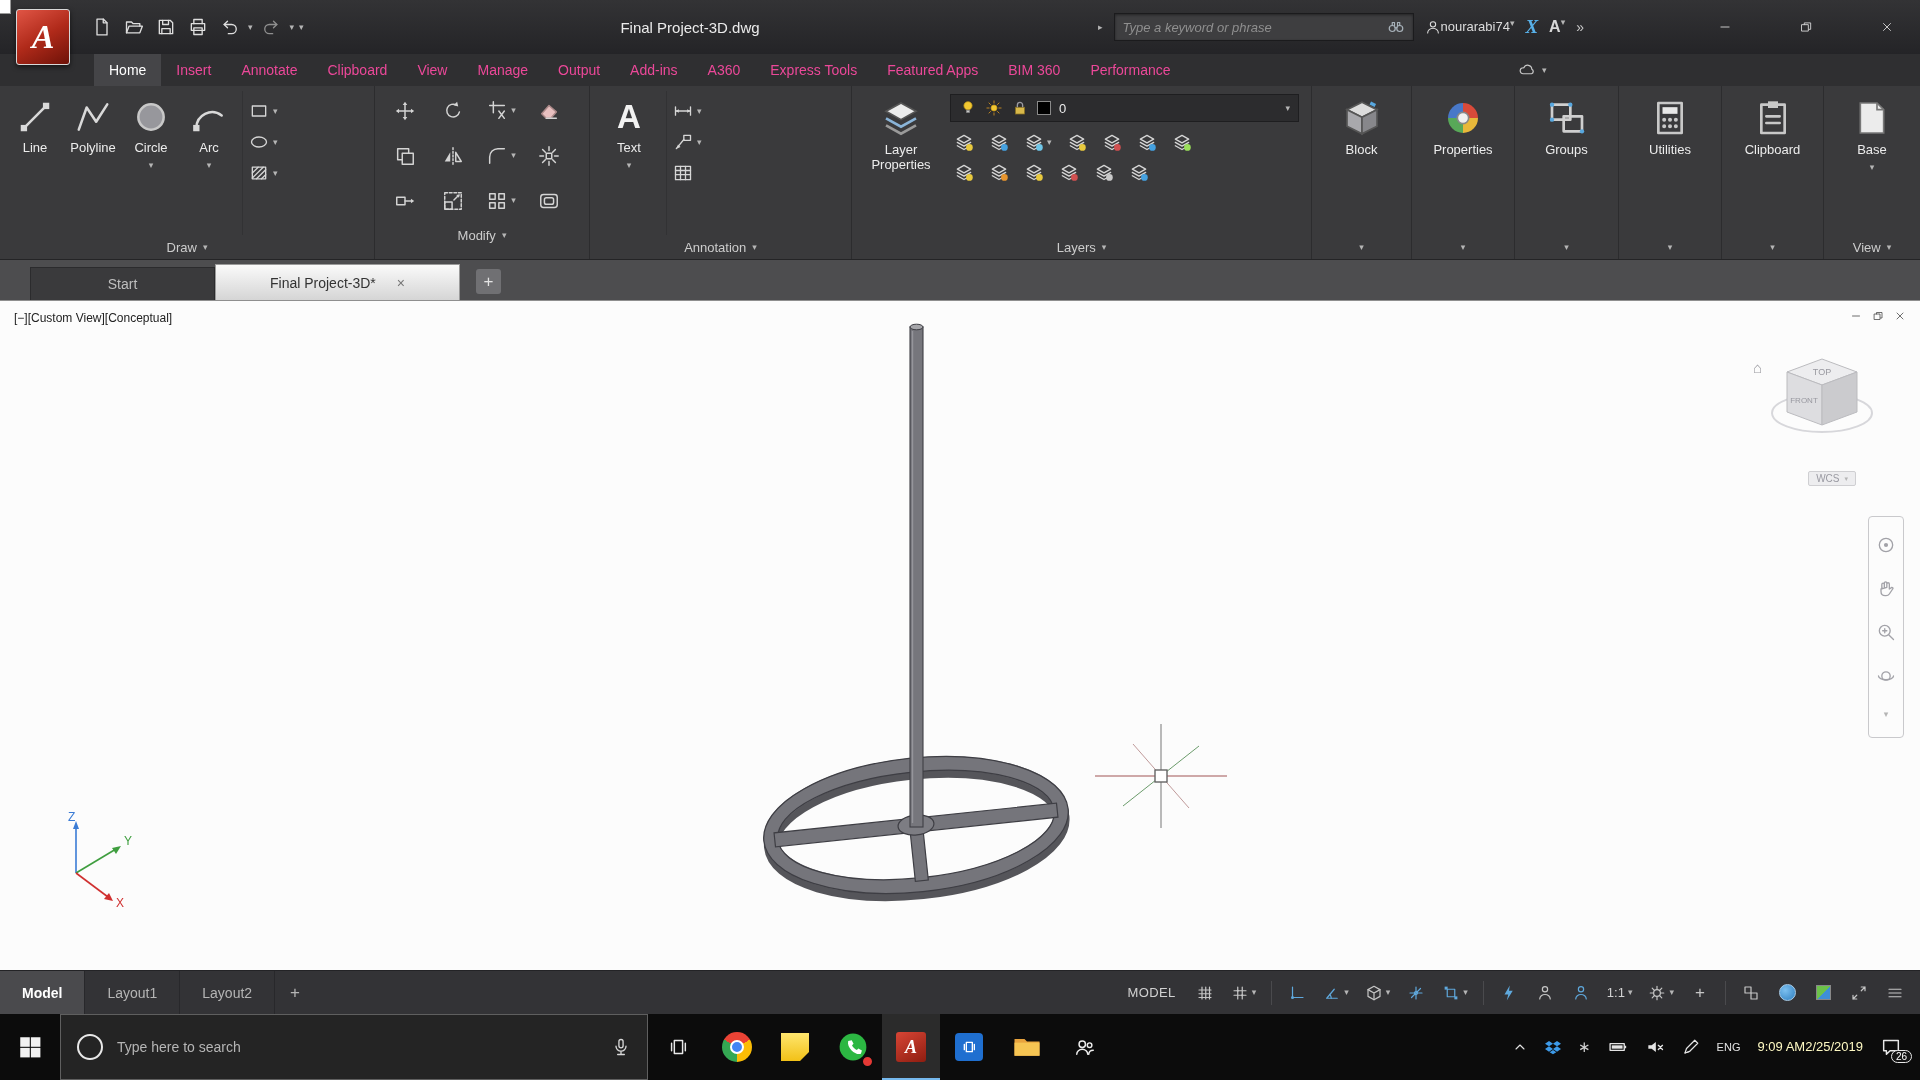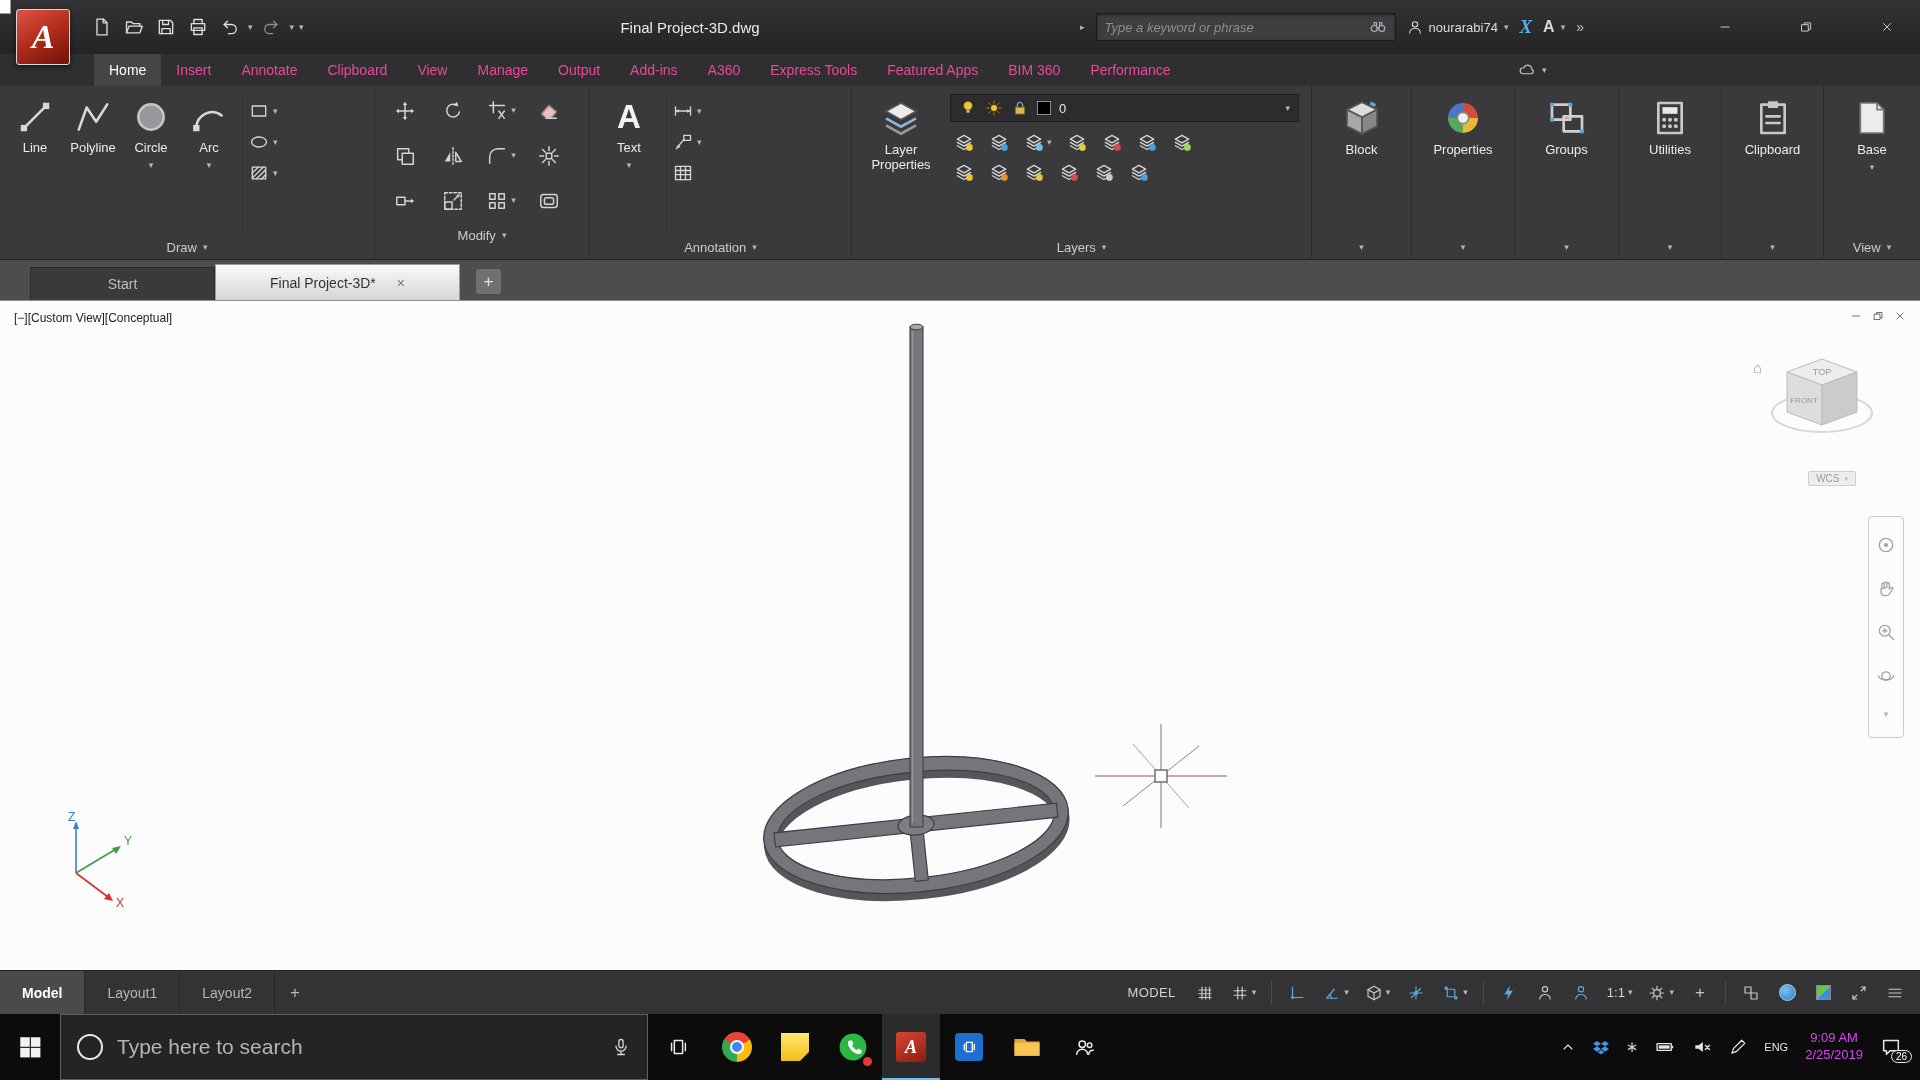--- a/index.html
+++ b/index.html
@@ -22,21 +22,21 @@
   color:#fff;font-size:34px;font-weight:bold;font-family:"Liberation Serif",serif;font-style:italic}
 #qat{display:flex;align-items:center;gap:5px;margin-left:88px;color:#dedede}
 .qbtn{width:27px;height:27px;display:flex;align-items:center;justify-content:center}
 .qbtn.dim{color:#8f8f8f}
 #wintitle{position:absolute;left:440px;width:500px;text-align:center;color:#ebebeb;font-size:15px}
 #tb-right{margin-left:auto;display:flex;align-items:center;gap:11px;height:100%;padding-right:10px}
 #tb-search{width:300px;height:28px;background:#3e3e40;border:1px solid #1b1b1d;box-shadow:inset 0 1px 3px rgba(0,0,0,.45);
   display:flex;align-items:center;padding:0 8px;gap:6px}
 #tb-search input{flex:1;background:transparent;border:0;outline:0;color:#ddd;font-size:13px;font-style:italic}
 #tb-search input::placeholder{color:#8f8f8f;font-style:italic}
-.tb-item{display:flex;align-items:center;gap:6px;color:#dcdcdc;font-size:13px}
+.tb-item{display:flex;align-items:flex-start;color:#dcdcdc;font-size:13px}
 #x-logo{color:#58b0e8;font-size:19px;font-weight:bold;font-style:italic;font-family:"Liberation Serif",serif}
 #a-logo{color:#d8d8d8;font-size:16px;font-weight:bold}
 #tb-spacer{width:96px}
 .winbtn{width:46px;height:54px;display:flex;align-items:center;justify-content:center;color:#d2d2d2}
 .winbtn+.winbtn{margin-left:24px}
 
 
 #ribbontabs{height:32px;background:#2f2f31;display:flex;align-items:stretch;padding-left:94px;position:relative}
 .rtab{padding:0 15px;display:flex;align-items:center;color:#ec4899;font-size:14px}
 .rtab.active{background:#454548;color:#fff}
@@ -92,33 +92,33 @@
 .sb-sep{width:1px;height:24px;background:#4a4a4d;margin:0 4px}
 #sb-model{color:#d2d2d2;font-size:13px;letter-spacing:.4px;margin-right:8px}
 #sb-scale{font-size:13px;color:#d2d2d2}
 .bluecirc{width:17px;height:17px;border-radius:50%;background:radial-gradient(circle at 35% 35%,#7cc0f0,#2f7fc0);border:1px solid #a8cce8}
 .duosq{width:15px;height:15px;background:linear-gradient(135deg,#6cc24a 50%,#3f8fd6 50%);border:1px solid #888}
 
 
 #taskbar{height:66px;background:#0c0c0c;display:flex;align-items:stretch}
 .tb-btn{width:60px;display:flex;align-items:center;justify-content:center;color:#eaeaea}
 #tb-searchbox{width:588px;background:#242424;border:1px solid #5f5f5f;display:flex;align-items:center;gap:14px;padding:0 16px}
-#tb-searchbox input{flex:1;background:transparent;border:0;outline:0;color:#cfcfcf;font-size:21px}
+#tb-searchbox input{flex:1;background:transparent;border:0;outline:0;color:#cfcfcf;font-size:14px}
 #tb-searchbox input::placeholder{color:#b5b5b5}
 #cortana-ring{width:26px;height:26px;border:2px solid #e8e8e8;border-radius:50%;flex-shrink:0}
 .tb-app{width:58px;display:flex;align-items:center;justify-content:center;position:relative}
 .tb-app.active{background:rgba(255,255,255,.13);box-shadow:inset 0 -2px 0 #76b9ed}
 .chrome{width:30px;height:30px;border-radius:50%;background:conic-gradient(from -60deg,#ea4335 0 120deg,#fbbc05 0 240deg,#34a853 0 360deg);position:relative}
 .chrome::after{content:"";position:absolute;inset:8px;background:#4285f4;border:2.5px solid #fff;border-radius:50%}
 .snote{width:28px;height:28px;background:linear-gradient(#ffe66e,#f2c117);clip-path:polygon(0 0,100% 0,100% 68%,68% 100%,0 100%)}
 .acadtile{width:30px;height:30px;border-radius:3px;background:linear-gradient(150deg,#d84535,#8e1d10);display:flex;align-items:center;justify-content:center;color:#fff;font-weight:bold;font-size:18px;font-family:"Liberation Serif",serif;font-style:italic}
 .blueapp{width:28px;height:28px;border-radius:4px;background:#1f6fd0;display:flex;align-items:center;justify-content:center}
 .badge-red{position:absolute;right:8px;bottom:12px;width:13px;height:13px;background:#e53935;border-radius:50%;border:2px solid #0c0c0c}
 #tray{margin-left:auto;display:flex;align-items:center;gap:17px;padding:0 14px;color:#e4e4e4}
-#tb-clock{display:flex;flex-direction:column;align-items:center;justify-content:center;color:#d946ef;font-size:13px;line-height:1.3}
+#tb-clock{display:flex;flex-direction:row;align-items:center;justify-content:center;color:#fef9c3;font-size:13px;line-height:1.3}
 #notif{position:relative;color:#e8e8e8;margin-right:4px}
 #notif .cnt{position:absolute;right:-10px;bottom:-5px;background:#141414;border:1px solid #e8e8e8;border-radius:8px;font-size:10px;padding:0 4px;color:#fff}
 .ast{font-size:15px;color:#cfcfcf}
 #tb-lang{font-size:11px}
 </style>
 </head>
 <body>
 
 <svg width="0" height="0" style="position:absolute">
 <defs>

